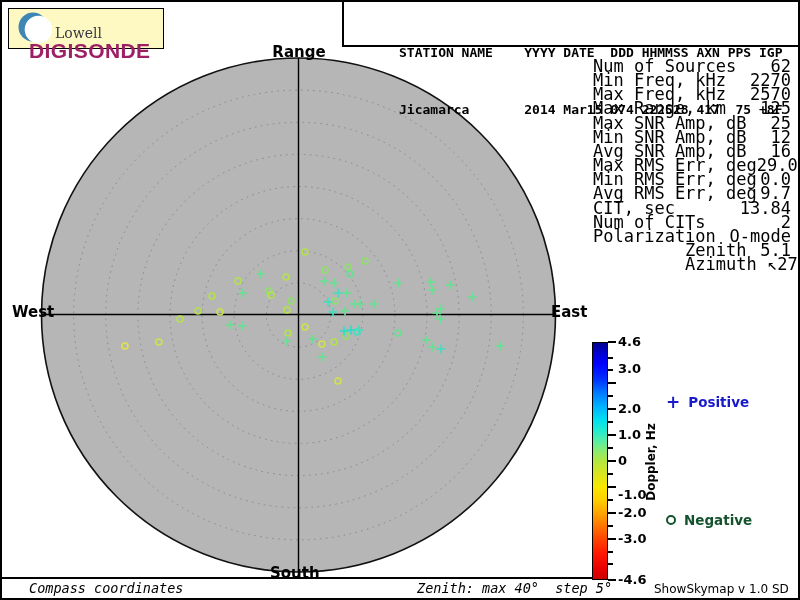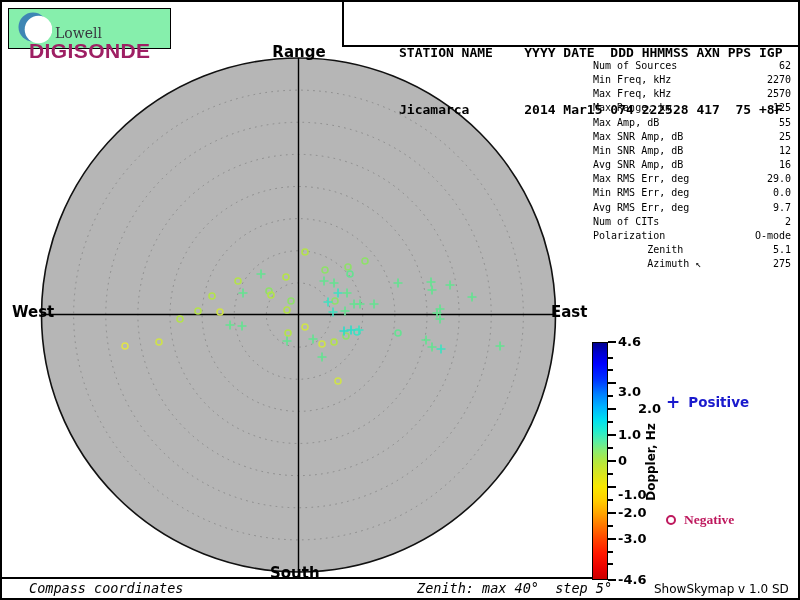--- a/index.html
+++ b/index.html
@@ -4,26 +4,26 @@
 <style>
   html,body{margin:0;padding:0;}
   body{width:800px;height:600px;position:relative;background:#fff;overflow:hidden;
        font-family:"DejaVu Sans",sans-serif;color:#000;}
   .abs{position:absolute;}
   .mono{font-family:"DejaVu Sans Mono","Liberation Mono",monospace;}
   #frame{left:0;top:0;width:796px;height:596px;border:2px solid #000;}
   #sep-line{left:2px;top:577px;width:590px;height:2px;background:#000;}
   #hdr-div-v{left:342px;top:2px;width:2px;height:44px;background:#000;}
   #hdr-div-h{left:342px;top:45px;width:456px;height:2px;background:#000;}
-  #logo-box{left:8px;top:8px;width:154px;height:39px;border:1px solid #000;background:#86efac;padding-left:7px;}
+  #logo-box{left:8px;top:8px;width:154px;height:39px;border:1px solid #000;background:#fef9c3;}
   #logo-lowell{left:46px;top:16px;font-family:"DejaVu Serif","Liberation Serif",serif;font-size:14px;}
   #logo-digisonde{left:20px;top:30px;font-family:Liberation Sans, sans-serif;
                   font-size:21px;font-weight:bold;letter-spacing:0.4px;}
   #header-block{left:399px;top:5px;font-size:13px;font-weight:bold;line-height:19px;white-space:pre;}
-  #info-panel{left:593px;top:59px;width:198px;font-size:10px;line-height:14.15px;}
+  #info-panel{left:593px;top:59px;width:198px;font-size:17px;line-height:14.15px;}
   .info-row{display:flex;justify-content:space-between;}
   .info-row .lbl{white-space:pre;}
   .compass{font-weight:bold;font-size:15px;}
   #lbl-north{left:270px;top:43px;width:58px;text-align:center;}
   #lbl-south{left:270px;top:564px;width:58px;text-align:left;}
   #lbl-west{left:12px;top:303px;}
   #lbl-east{left:551px;top:303px;}
   #skymap-svg{left:0;top:0;}
   #colorbar{left:592px;top:342px;width:16px;height:188px;}
   #colorbar-gradient{position:absolute;left:0;top:0;width:16px;height:238px;
@@ -149,24 +149,20 @@
     </div>
     <div class="info-row">
       <span class="lbl">Max Freq, kHz</span>
       <span class="val">2570</span>
     </div>
     <div class="info-row">
       <span class="lbl">Max Range, km</span>
       <span class="val">125</span>
     </div>
     <div class="info-row">
-      <span class="lbl">Max Amp, dB</span>
-      <span class="val">55</span>
-    </div>
-    <div class="info-row">
       <span class="lbl">Max SNR Amp, dB</span>
       <span class="val">25</span>
     </div>
     <div class="info-row">
       <span class="lbl">Min SNR Amp, dB</span>
       <span class="val">12</span>
     </div>
     <div class="info-row">
       <span class="lbl">Avg SNR Amp, dB</span>
       <span class="val">16</span>
@@ -175,20 +171,24 @@
       <span class="lbl">Max RMS Err, deg</span>
       <span class="val">29.0</span>
     </div>
     <div class="info-row">
       <span class="lbl">Min RMS Err, deg</span>
       <span class="val">0.0</span>
     </div>
     <div class="info-row">
       <span class="lbl">Avg RMS Err, deg</span>
       <span class="val">9.7</span>
+    </div>
+    <div class="info-row">
+      <span class="lbl">CIT, sec</span>
+      <span class="val">13.84</span>
     </div>
     <div class="info-row">
       <span class="lbl">Num of CITs</span>
       <span class="val">2</span>
     </div>
     <div class="info-row">
       <span class="lbl">Polarization</span>
       <span class="val">O-mode</span>
     </div>
     <div class="info-row">
@@ -204,23 +204,23 @@
 <div class="abs compass" id="lbl-north">Range</div>
 <div class="abs compass" id="lbl-south">South</div>
 <div class="abs compass" id="lbl-west">West</div>
 <div class="abs compass" id="lbl-east">East</div>
 
 <div class="abs" id="colorbar">
   <div id="colorbar-gradient" style="background: linear-gradient(rgb(0, 0, 144) 0%, rgb(0, 0, 208) 4.3%, rgb(0, 0, 255) 8.7%, rgb(0, 48, 255) 15.2%, rgb(0, 128, 255) 21.7%, rgb(0, 180, 255) 27.2%, rgb(0, 224, 240) 32.6%, rgb(32, 236, 208) 37%, rgb(85, 237, 168) 41.3%, rgb(138, 236, 112) 45.7%, rgb(178, 232, 64) 50%, rgb(216, 229, 32) 55.4%, rgb(248, 232, 0) 60.9%, rgb(255, 208, 0) 66.3%, rgb(255, 168, 0) 71.7%, rgb(255, 120, 0) 77.2%, rgb(255, 72, 0) 82.6%, rgb(255, 24, 0) 89.1%, rgb(232, 0, 0) 95.7%, rgb(204, 0, 0) 100%);"></div>
 <div class="tick major" style="top: -1px;"></div>
     <div class="tick-label" style="top: -8px;">4.6</div>
     <div class="tick major" style="top: 40.3913px;"></div>
-    <div class="tick-label" style="top: 42px; text-align: right;">3.0</div>
+    <div class="tick-label" style="top: 19px; text-align: right;">3.0</div>
     <div class="tick major" style="top: 66.2609px;"></div>
-    <div class="tick-label" style="top: 59.2609px; margin-left: 20px;">2.0</div>
+    <div class="tick-label" style="top: 59.2609px;">2.0</div>
     <div class="tick major" style="top: 92.1304px;"></div>
     <div class="tick-label" style="top: 85.1304px;">1.0</div>
     <div class="tick major" style="top: 118px;"></div>
     <div class="tick-label" style="top: 111px;">0</div>
     <div class="tick major" style="top: 143.87px;"></div>
     <div class="tick-label" style="top: 136.87px; margin-top: 8px;">-1.0</div>
     <div class="tick major" style="top: 169.739px;"></div>
     <div class="tick-label" style="top: 162.739px;">-2.0</div>
     <div class="tick major" style="top: 195.609px;"></div>
     <div class="tick-label" style="top: 188.609px;">-3.0</div>
@@ -236,20 +236,20 @@
     <div class="tick minor" style="top: 182.674px;"></div>
     <div class="tick minor" style="top: 208.543px;"></div>
     <div class="tick minor" style="top: 221.478px;"></div>
   </div>
 <div class="abs" id="doppler-label">Doppler, Hz</div>
 
 <div class="abs legend" id="legend-positive" style="color: rgb(26, 26, 205);">
   <span class="plus-glyph">+</span>
   <span>Positive</span>
 </div>
-<div class="abs legend" id="legend-negative" style="color: #be185d; font-family: Liberation Serif, serif;">
+<div class="abs legend" id="legend-negative" style="color: #14532d;">
   <span class="ring-glyph"></span>
   <span>Negative</span>
 </div>
 
 <div class="abs footer-italic" id="footer-left">Compass coordinates</div>
 <div class="abs footer-italic" id="footer-center">Zenith: max 40°  step 5°</div>
 <div class="abs" id="footer-right">ShowSkymap v 1.0  SD v 4.2</div>
 
 </body></html>

